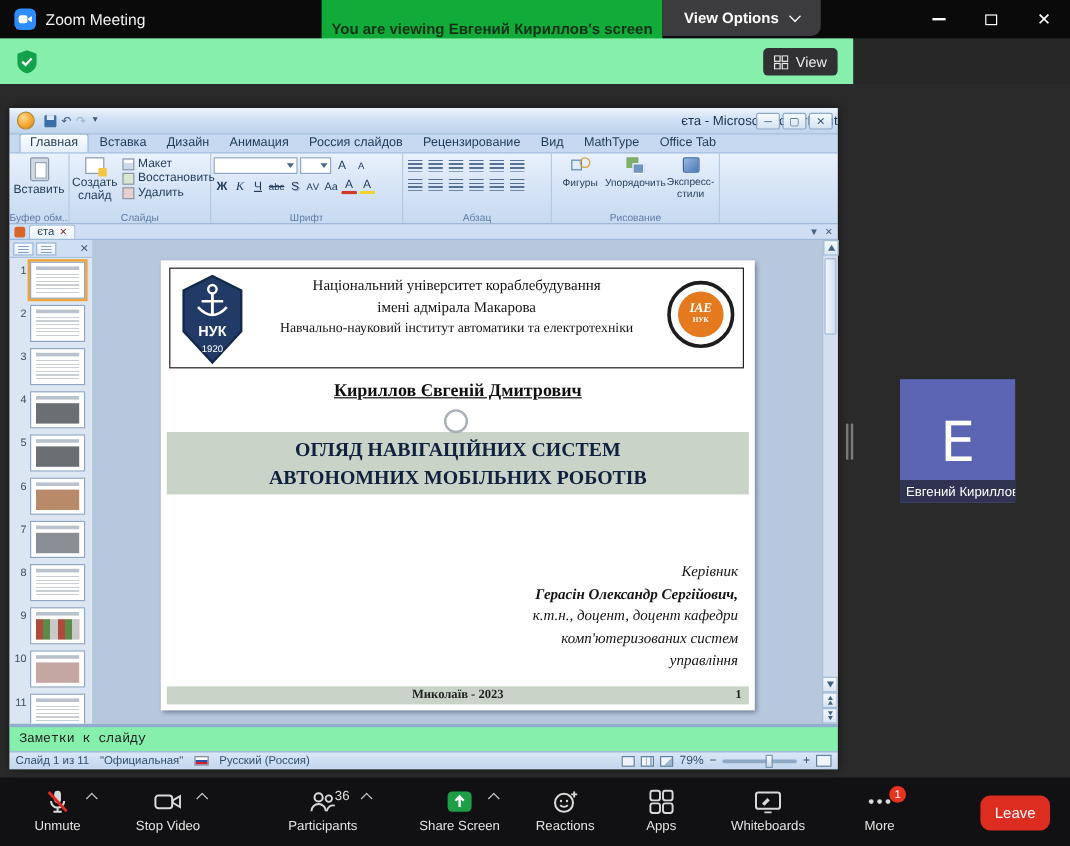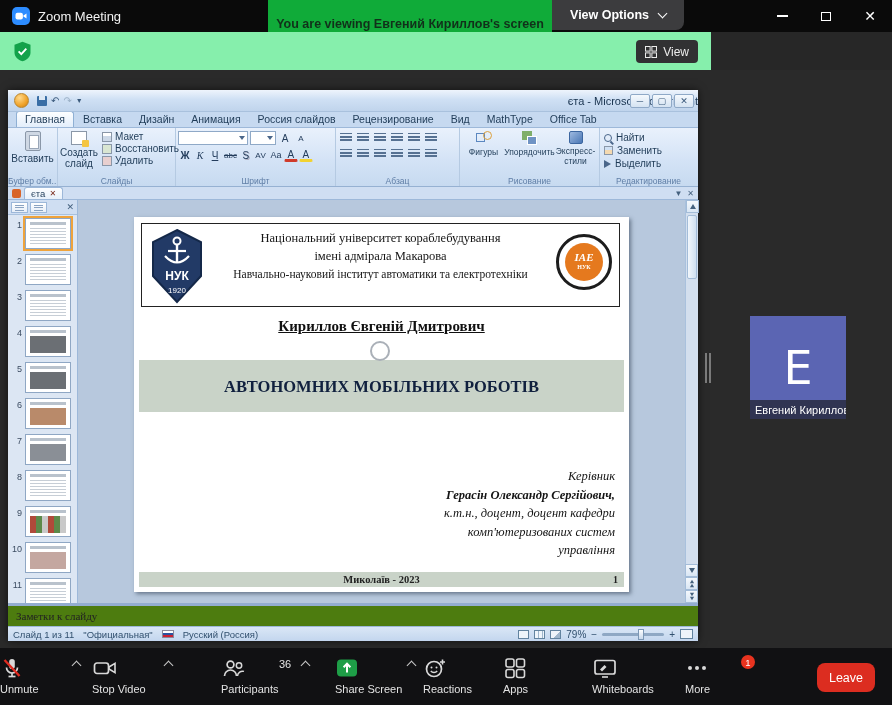--- a/index.html
+++ b/index.html
@@ -132,41 +132,41 @@
   .circle-shape{position:absolute;left:236px;top:124px;width:20px;height:20px;border-radius:50%;border:2px solid #aab0b8;background:#fff;z-index:2;}
   .title-band{position:absolute;left:5px;right:5px;top:143px;height:52px;background:#c9d3c8;display:flex;flex-direction:column;justify-content:center;}
   .title-line{text-align:center;font-weight:bold;font-size:16.5px;line-height:23px;color:#10203e;}
   .supervisor{position:absolute;right:14px;top:250px;text-align:right;font-style:italic;font-size:12.5px;line-height:18.5px;color:#141414;}
   .supervisor div:nth-child(2){font-weight:bold;font-style:italic;}
   .footer-band{position:absolute;left:5px;right:5px;top:355px;height:15px;background:#c9d3c8;}
   .footer-text{position:absolute;left:0;right:0;text-align:center;font-size:10.5px;font-weight:bold;line-height:15px;color:#222;}
   .page-num{position:absolute;right:6px;top:0;font-size:10px;font-weight:bold;line-height:15px;color:#222;}
 
   
-  .pp-notes{height:23px;background:#4d7c0f;border-top:3px solid #93add0;display:flex;align-items:flex-start;padding:4px 0 0 8px;font-size:11px;color:#222;font-family:Liberation Serif, serif;}
+  .pp-notes{height:23px;background:#86efac;border-top:3px solid #93add0;display:flex;align-items:flex-start;padding:4px 0 0 8px;font-size:11px;color:#222;font-family:Liberation Mono, monospace;}
   .pp-status{height:15px;background:linear-gradient(#dae7f6,#c3d6ee);border-top:1px solid #9db8d9;display:flex;align-items:center;font-size:9.5px;color:#31506e;padding:0 5px;gap:9px;}
   .flag{width:12px;height:8px;background:linear-gradient(#fff 33%,#2a52a0 33% 66%,#c23 66%);border:1px solid #889;}
   .st-right{margin-left:auto;display:flex;align-items:center;gap:5px;}
   .vm{width:11px;height:9px;border:1px solid #62839f;background:#eef4fa;}
   .vm.v2{background:repeating-linear-gradient(to right,#eef4fa 0 3px,#9fb6cc 3px 4px);}
   .vm.v3{background:linear-gradient(135deg,#eef4fa 60%,#9fb6cc 60%);}
   .zoom-track{width:62px;height:3px;background:#8fa8c4;position:relative;border-radius:2px;}
   .zoom-thumb{position:absolute;left:58%;top:-4px;width:6px;height:11px;background:linear-gradient(#fdfeff,#c8d8ea);border:1px solid #7b97b5;}
   .zmark{font-size:10px;color:#31506e;}
   .fit-ic{width:13px;height:10px;border:1px solid #62839f;background:#eef4fa;}
 
   
   .tile{position:absolute;left:750px;top:246px;width:96px;height:103px;background:#5b65b3;overflow:hidden;}
   .tile-initial{width:100%;height:100%;display:flex;align-items:center;justify-content:center;color:#fff;font-size:46px;font-family:"DejaVu Sans",sans-serif;}
   .tile-name{position:absolute;left:0;right:0;bottom:0;height:19px;background:rgba(22,22,22,.62);color:#fff;font-size:11px;display:flex;align-items:center;padding-left:5px;white-space:nowrap;}
   .panel-handle{position:absolute;left:705px;top:283px;width:6px;height:30px;border-left:2px solid #7a7a7a;border-right:2px solid #7a7a7a;}
 
   
   .bottombar{position:absolute;left:0;top:648px;width:892px;height:57px;background:#111113;}
-  .tb-btn{position:absolute;top:7px;width:96px;transform:translateX(-50%);display:flex;flex-direction:column;align-items:flex-start;}
+  .tb-btn{position:absolute;top:7px;width:96px;transform:translateX(-50%);display:flex;flex-direction:column;align-items:center;}
   .tb-ico{height:25px;display:flex;align-items:center;justify-content:center;}
   .tb-label{font-size:11px;color:#e3e3e3;margin-top:3px;white-space:nowrap;}
   .chev{position:absolute;top:7px;right:16px;width:7px;height:7px;border-left:1.4px solid #c9c9c9;border-top:1.4px solid #c9c9c9;transform:rotate(45deg);}
   .count{position:absolute;top:3px;left:58px;font-size:11px;color:#e3e3e3;}
   .badge{position:absolute;top:0;left:56px;min-width:14px;height:14px;padding:0 3px;border-radius:8px;background:#e8331f;color:#fff;font-size:9.5px;display:flex;align-items:center;justify-content:center;}
   .leave-btn{position:absolute;right:17px;top:15px;width:58px;height:29px;background:#dc2d20;border-radius:8px;color:#fff;font-size:12.5px;display:flex;align-items:center;justify-content:center;}
 </style>
 </head>
 <body>
 
@@ -362,35 +362,20 @@
               <span>Упорядочить</span>
             </div>
             <div class="bigbtn sm">
               <span class="qs-ic"></span>
               <span>Экспресс-стили</span>
             </div>
           </div>
           <span class="glabel">Рисование</span>
         </div>
 
-        <div class="rgroup g-edit">
-          <div class="ed-row">
-              <i class="i-find"></i>
-              <span>Найти</span>
-            </div>
-          <div class="ed-row">
-              <i class="i-rep"></i>
-              <span>Заменить</span>
-            </div>
-          <div class="ed-row">
-              <i class="i-sel"></i>
-              <span>Выделить</span>
-            </div>
-          <span class="glabel">Редактирование</span>
-        </div>
       </div>
 
       <div class="pp-docbar">
         <span class="db-ic"></span>
         <span class="db-tab">
           <span>єта</span>
           <span class="db-x">✕</span>
         </span>
         <span class="db-right">
             <span>▼</span>
@@ -481,20 +466,21 @@
                   <span>ІАЕ</span>
                   <span class="iae-sub">НУК</span>
                 </span>
               </span>
             </div>
 
             <div class="author">Кириллов Євгеній Дмитрович</div>
             <div class="circle-shape"></div>
 
             <div class="title-band">
+              <div class="title-line">ОГЛЯД НАВІГАЦІЙНИХ СИСТЕМ</div>
               <div class="title-line">АВТОНОМНИХ МОБІЛЬНИХ РОБОТІВ</div>
             </div>
 
             <div class="supervisor">
               <div>Керівник</div>
               <div>Герасін Олександр Сергійович,</div>
               <div>к.т.н., доцент, доцент кафедри</div>
               <div>комп'ютеризованих систем</div>
               <div>управління</div>
             </div>

